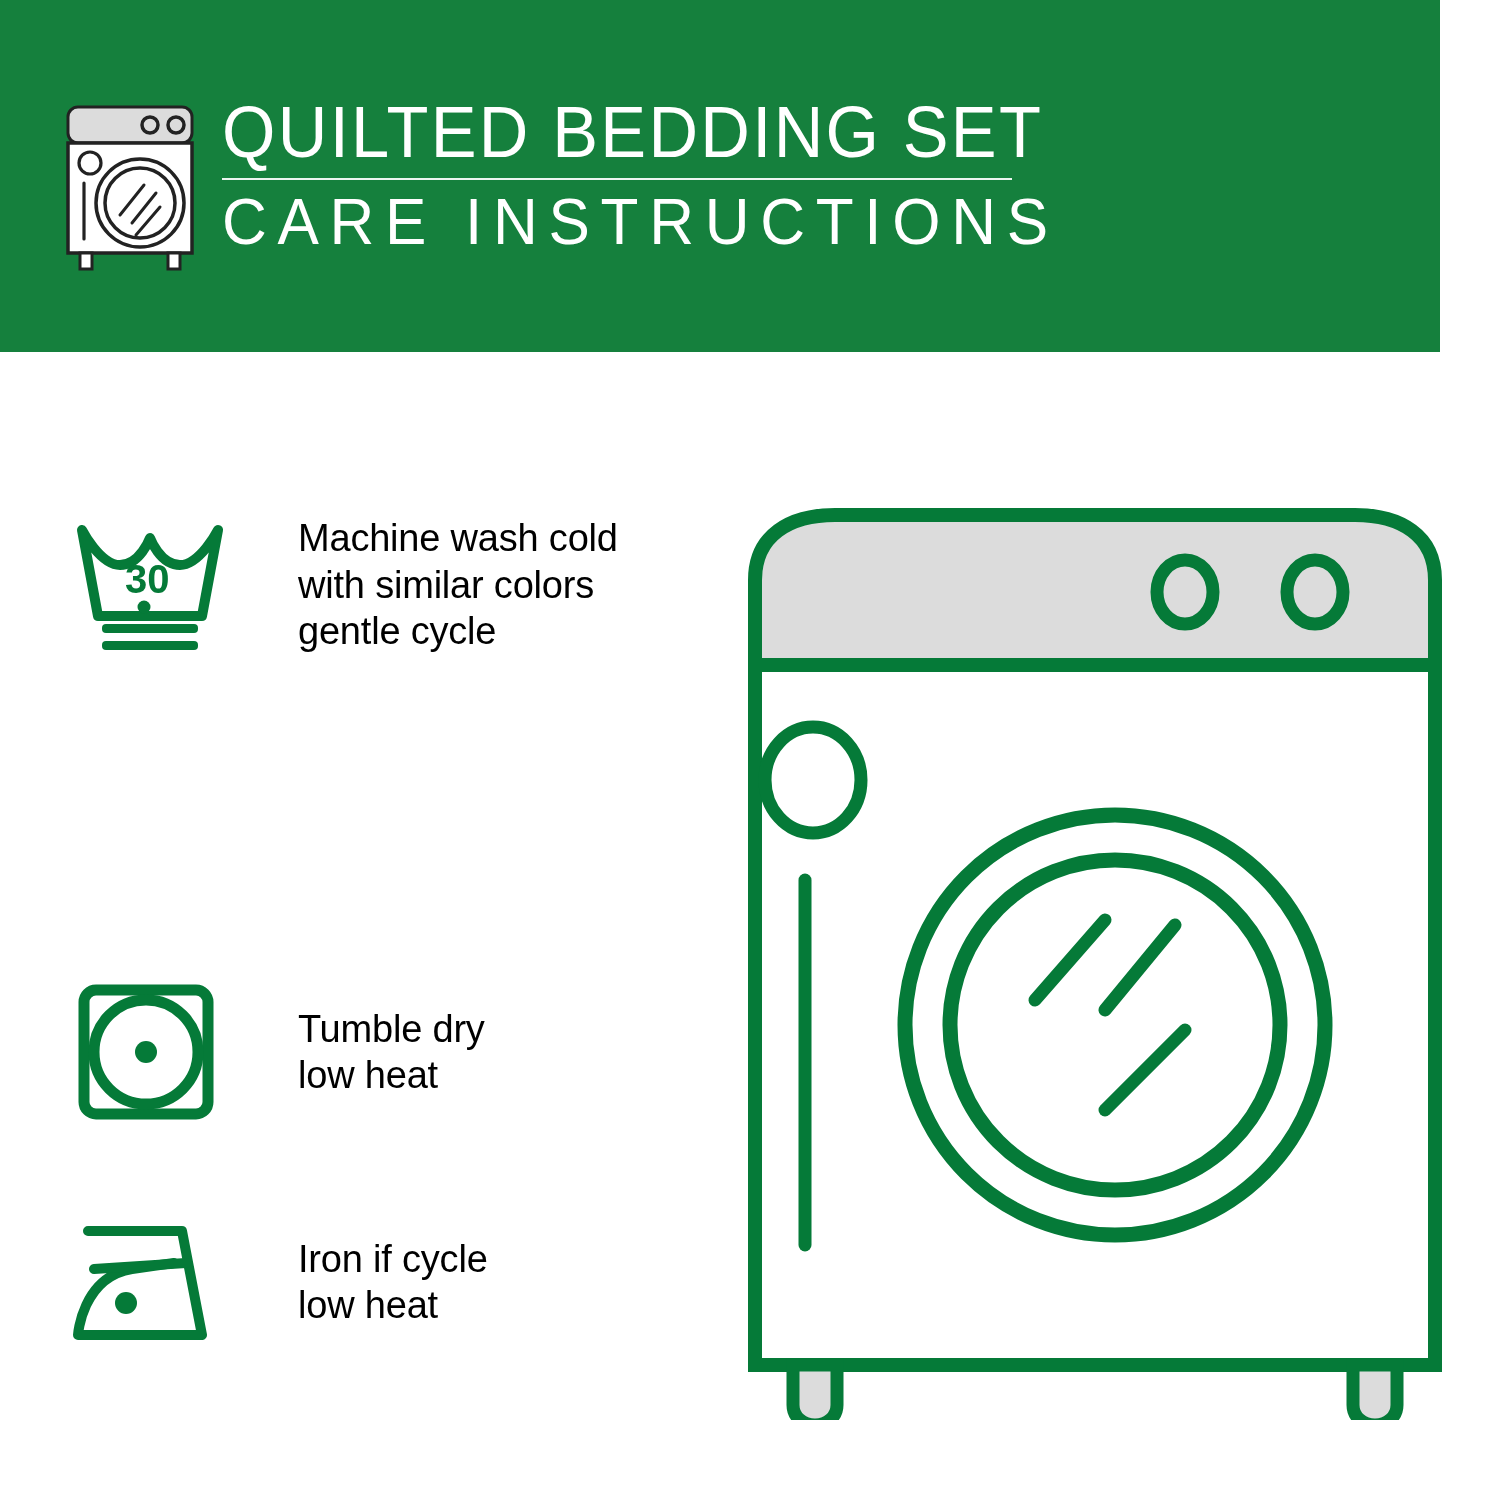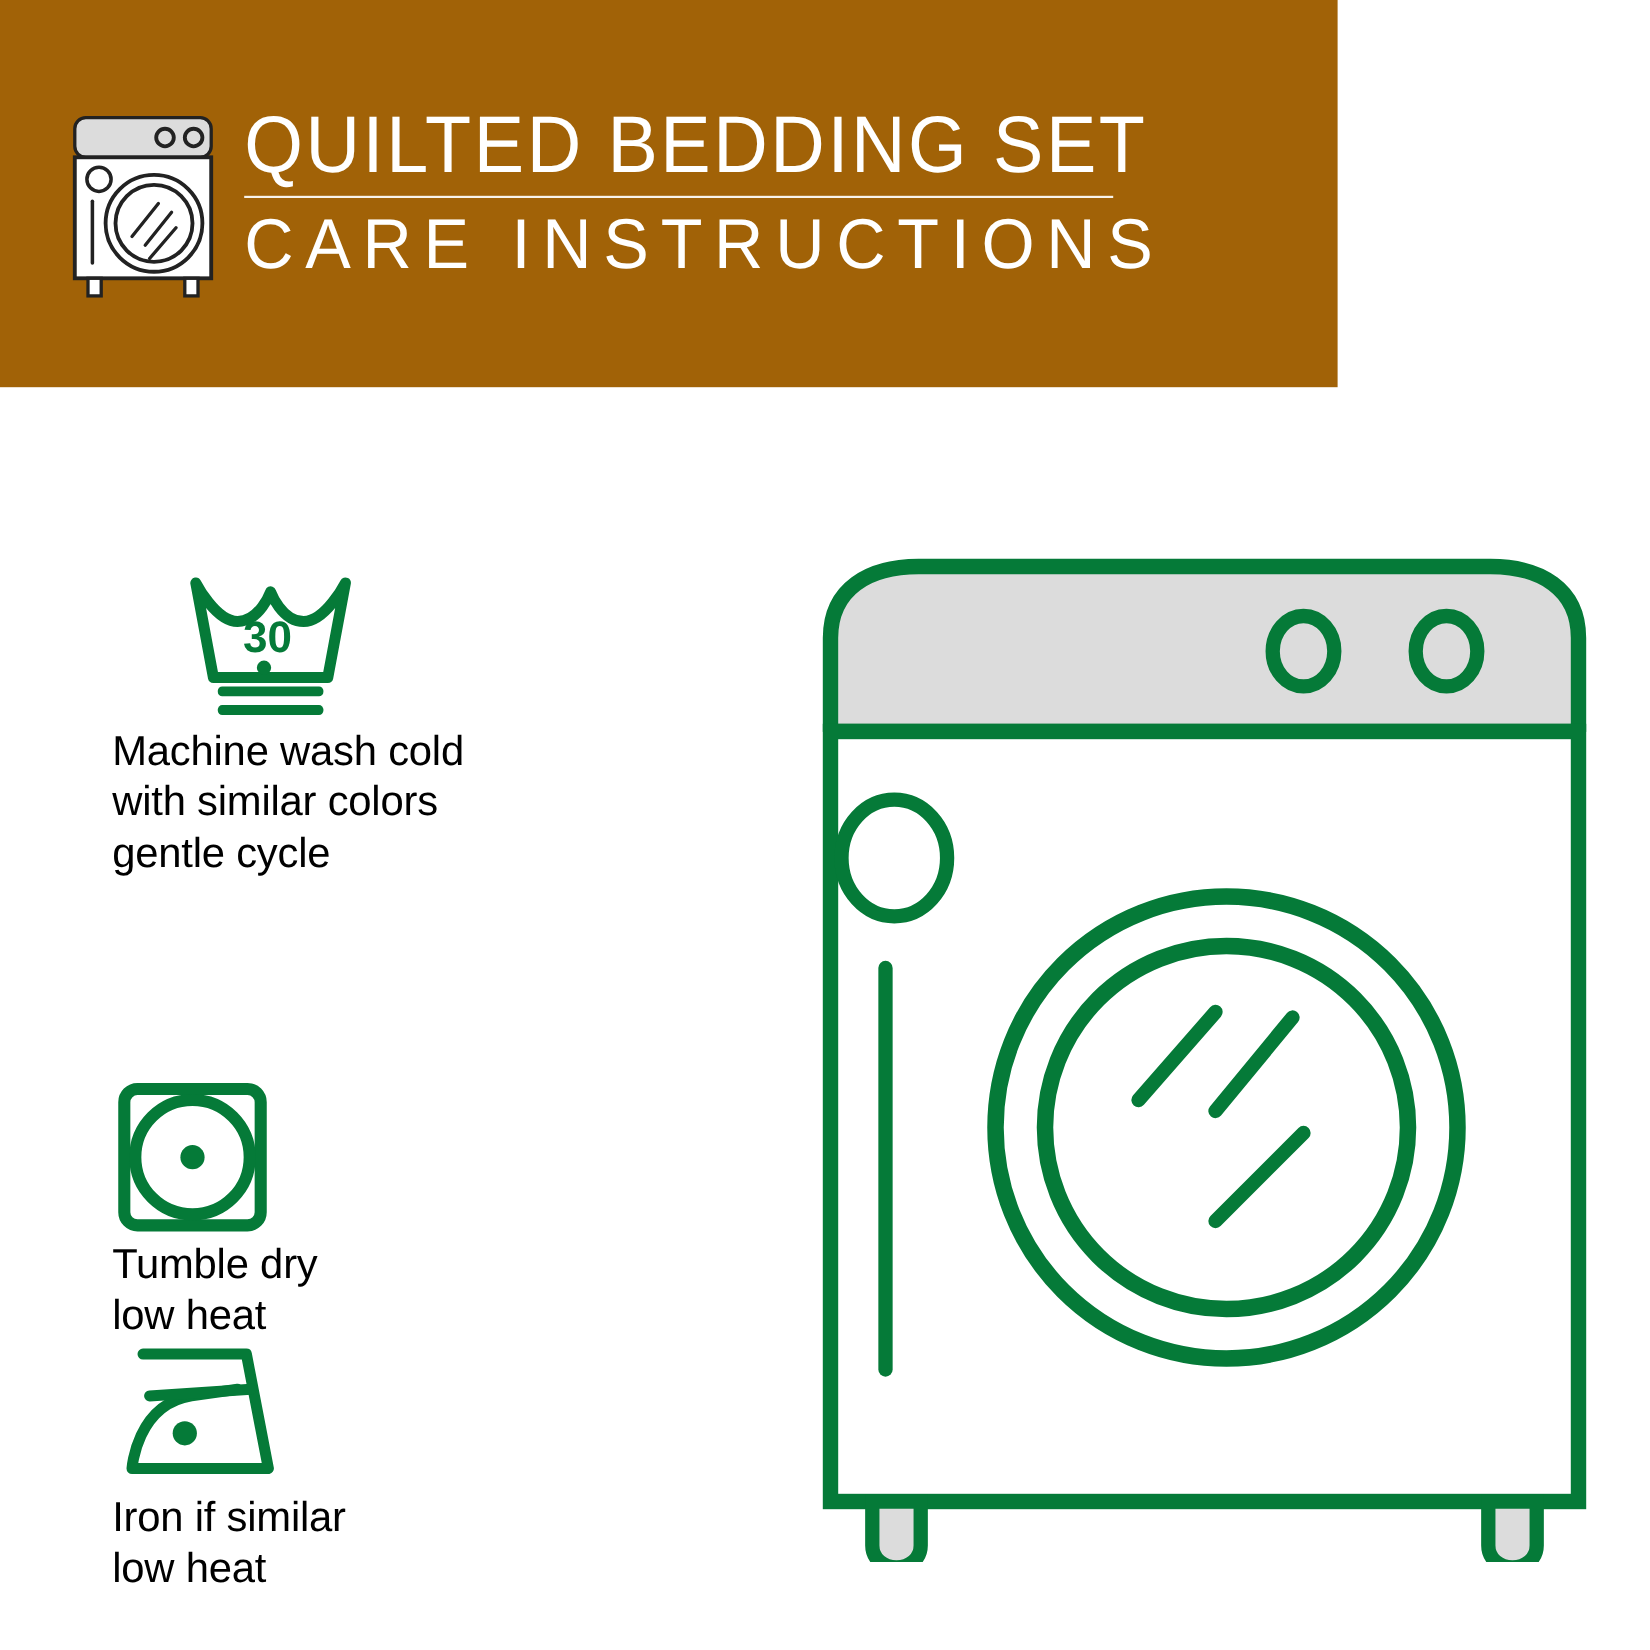--- a/index.html
+++ b/index.html
@@ -13,23 +13,23 @@
     font-family: "Liberation Sans", sans-serif;
     overflow: hidden;
     position: relative;
   }
 
   
   #header-band {
     position: absolute;
     left: 0;
     top: 0;
-    width: 1216px;
+    width: 1440px;
     height: 352px;
-    background: #a16207;
+    background: #15803d;
     box-sizing: border-box;
   }
   #header-inner {
     position: absolute;
     left: 62px;
     top: 95px;
     display: flex;
     flex-direction: row;
     align-items: flex-start;
   }
@@ -80,22 +80,23 @@
     position: absolute;
     left: 0;
     top: 352px;
     width: 740px;
     height: 1148px;
   }
   .care-row {
     position: absolute;
     left: 70px;
     display: flex;
-    flex-direction: column;
+    flex-direction: row;
     align-items: center;
+    gap: 36px;
   }
   .care-symbol {
     flex: 0 0 auto;
     width: 160px;
     height: 150px;
   }
   .care-label {
     margin-left: 32px;
     color: #000000;
     font-family: "Liberation Sans", sans-serif;
@@ -190,21 +191,21 @@
   <div class="care-row" id="care-row-iron">
     <svg class="care-symbol" viewBox="0 0 160 150">
 
       <path d="M18 24 L112 24 L132 128 L8 128
                C8 128 12 70 62 62 L104 56" fill="none" stroke="#057A38" stroke-width="10" stroke-linejoin="round" stroke-linecap="round"></path>
 
       <path d="M24 62 L116 56" fill="none" stroke="#057A38" stroke-width="10" stroke-linecap="round"></path>
 
       <circle cx="56" cy="96" r="11" fill="#057A38"></circle>
     </svg>
-    <div class="care-label">Iron if similar
+    <div class="care-label">Iron if cycle
 low heat</div>
   </div>
 
 </div>
 
 <svg id="machine-svg" viewBox="0 0 700 920">
 
   <path d="M10 80 C10 35 45 15 90 15 L610 15 C655 15 690 35 690 80 L690 165 L10 165 Z" fill="#DCDCDC" stroke="#057A38" stroke-width="14" stroke-linejoin="round"></path>
 
   <ellipse cx="440" cy="92" rx="28" ry="32" fill="#DCDCDC" stroke="#057A38" stroke-width="13"></ellipse>

